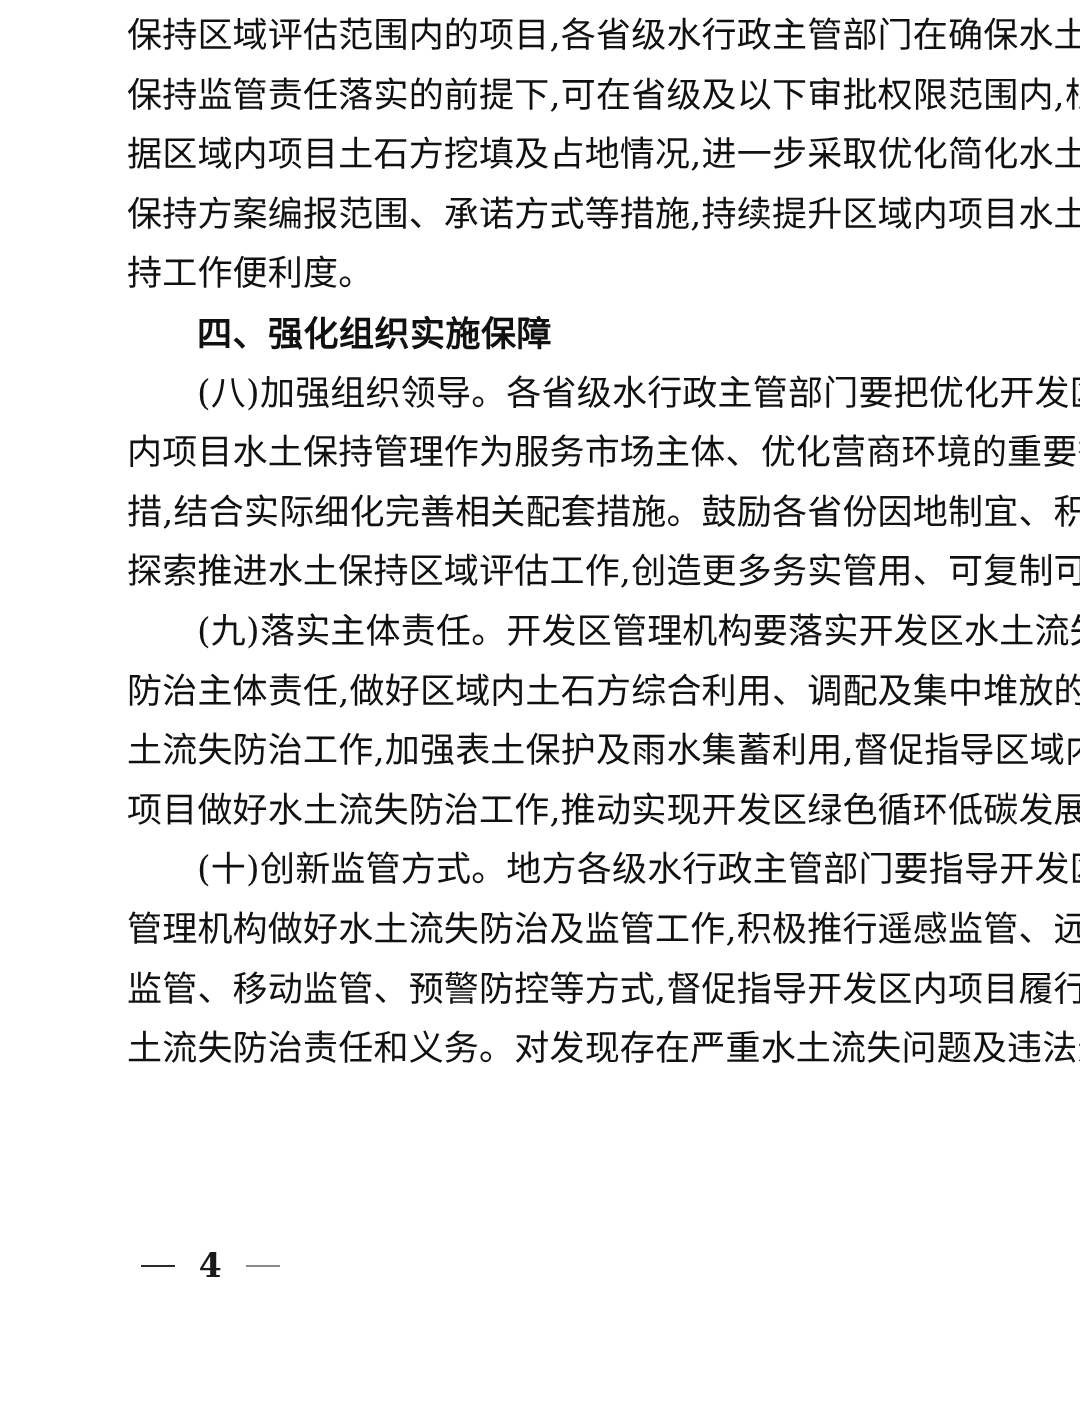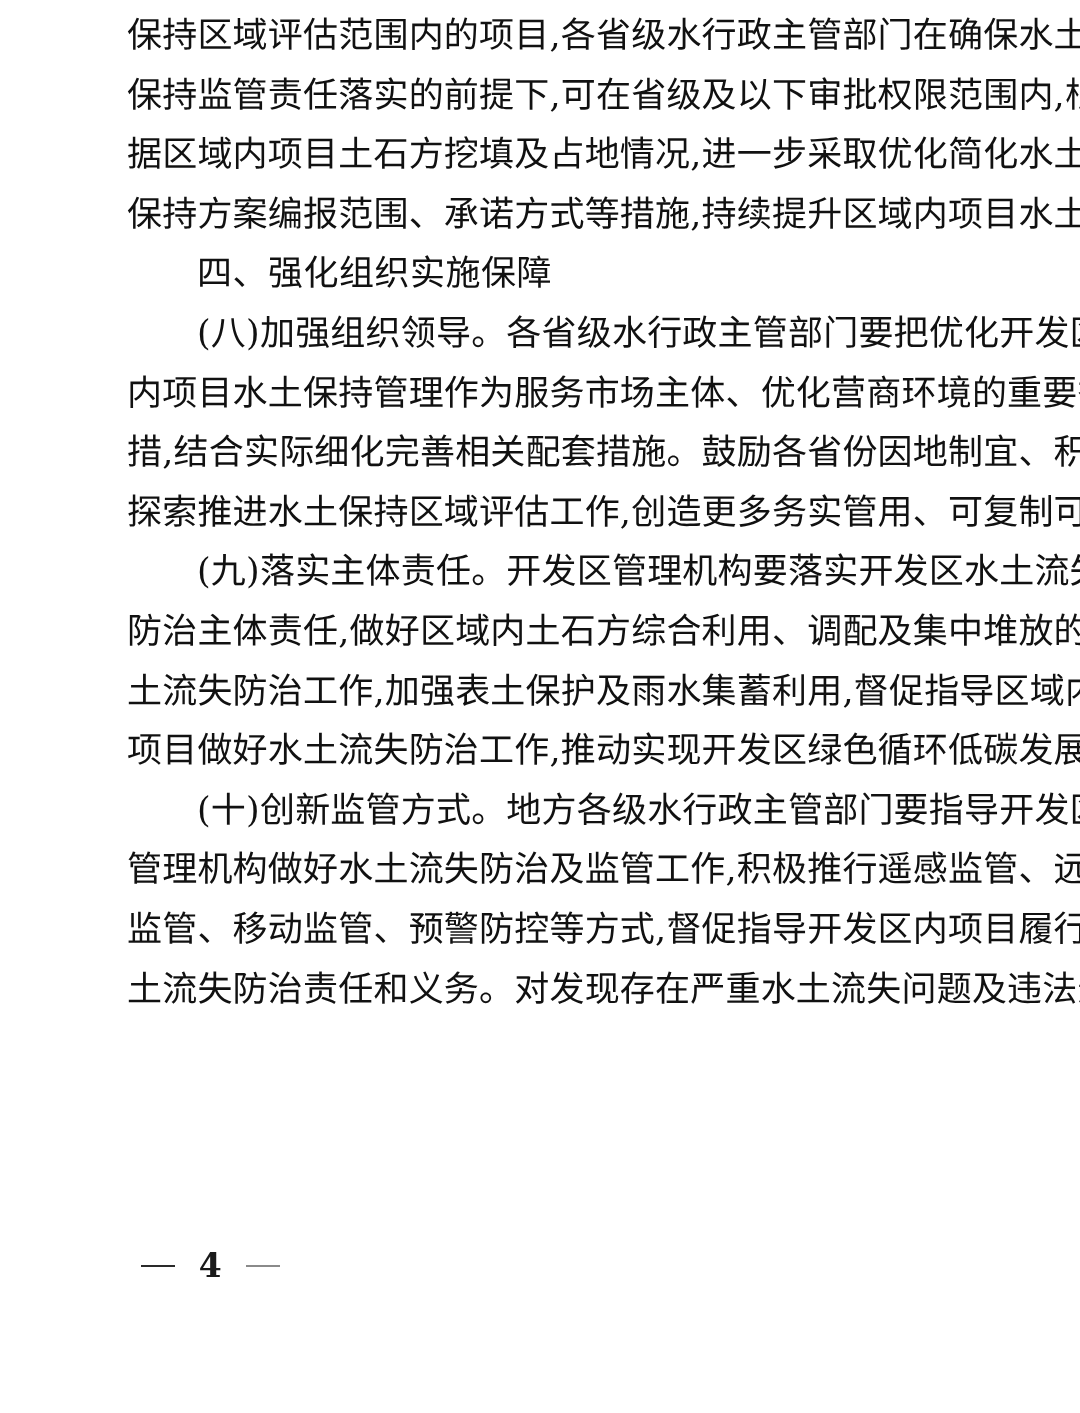--- a/index.html
+++ b/index.html
@@ -58,21 +58,21 @@
   .line.last {
     display: block;
   }
 
   
   .indent {
     padding-left: 70px;
   }
 
   .heading .line {
-    font-weight: 400;
+    font-weight: 700;
     letter-spacing: 0.5px;
   }
 
   .page-footer {
     position: absolute;
     left: 127px;
     top: 1238px;
     width: 834px;
     height: 50px;
     line-height: 50px;
@@ -227,20 +227,21 @@
           <span>提</span>
           <span>升</span>
           <span>区</span>
           <span>域</span>
           <span>内</span>
           <span>项</span>
           <span>目</span>
           <span>水</span>
           <span>土</span>
         </div>
+      <div class="line last">持工作便利度。</div>
     </div>
 
     <div class="para heading">
       <div class="line last indent">四、强化组织实施保障</div>
     </div>
 
     <div class="para">
       <div class="line justify indent">
           <span>(</span>
           <span>八</span>

